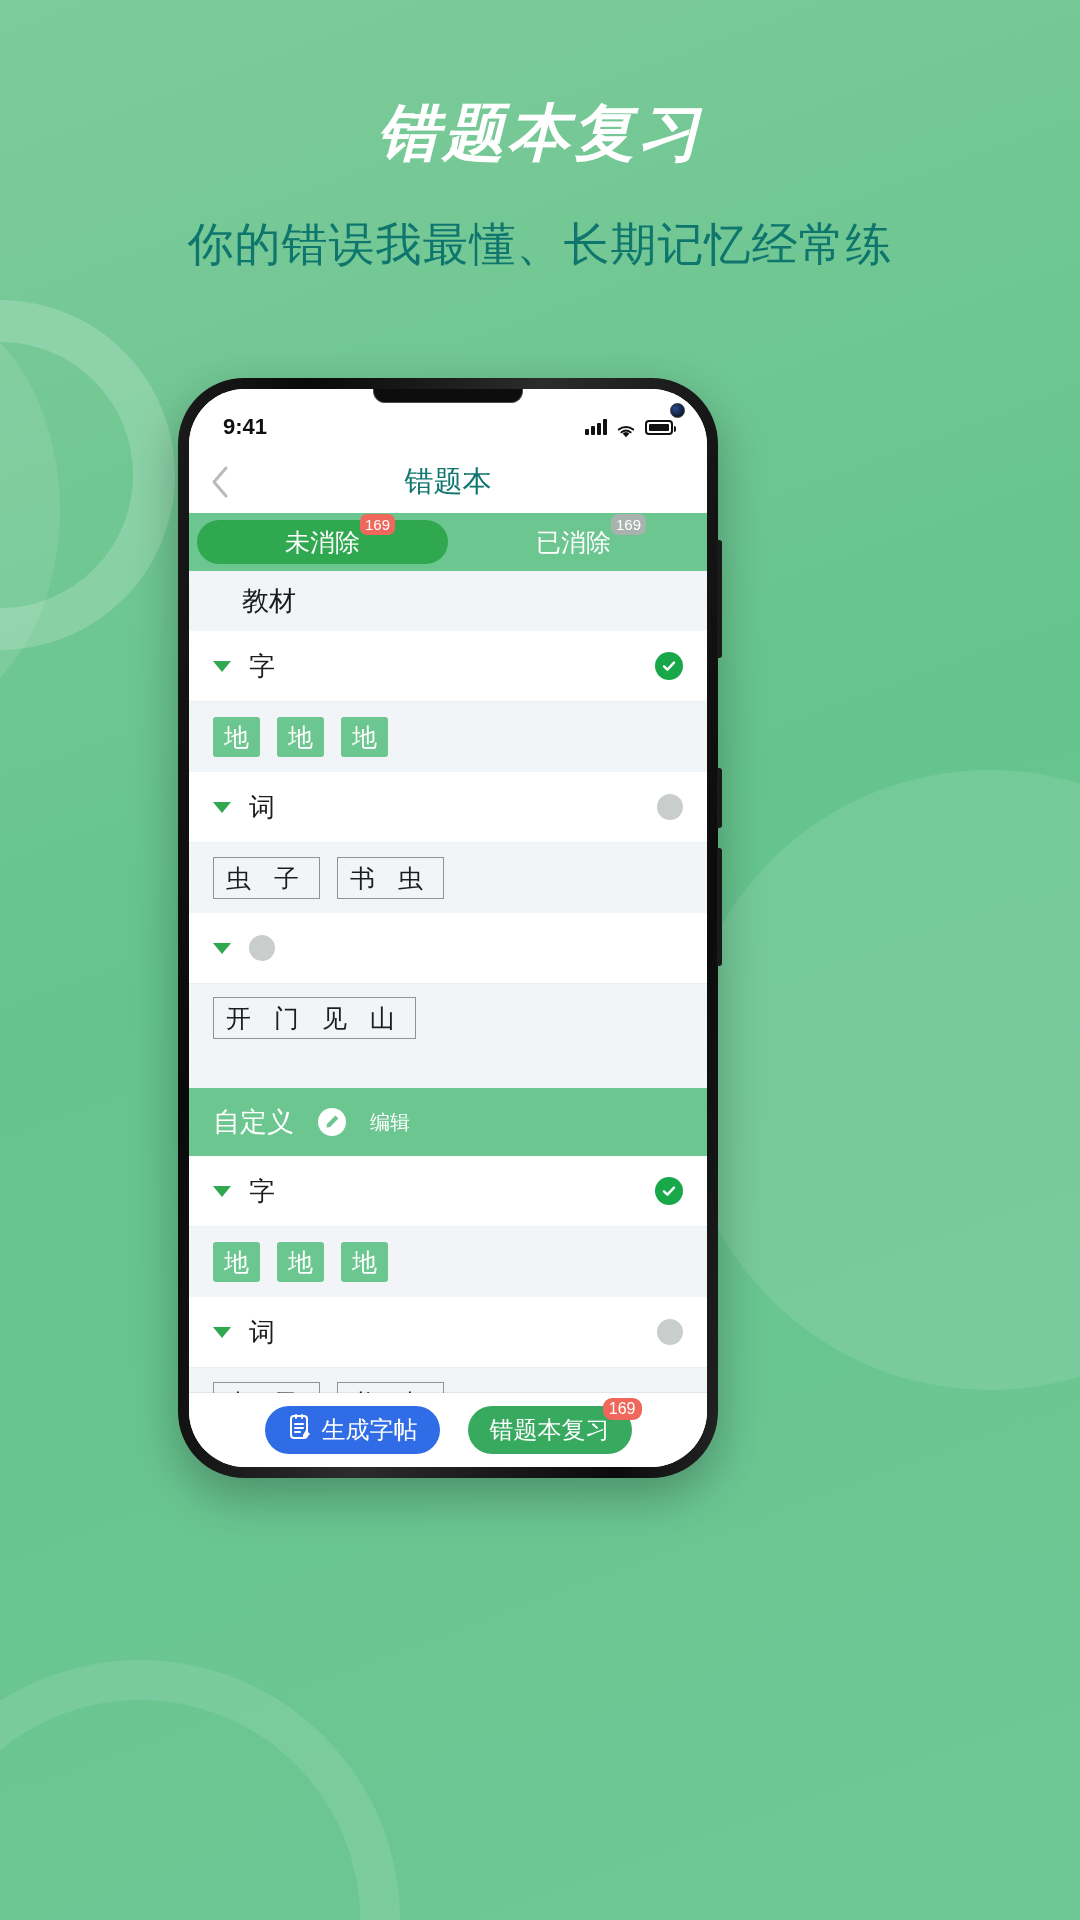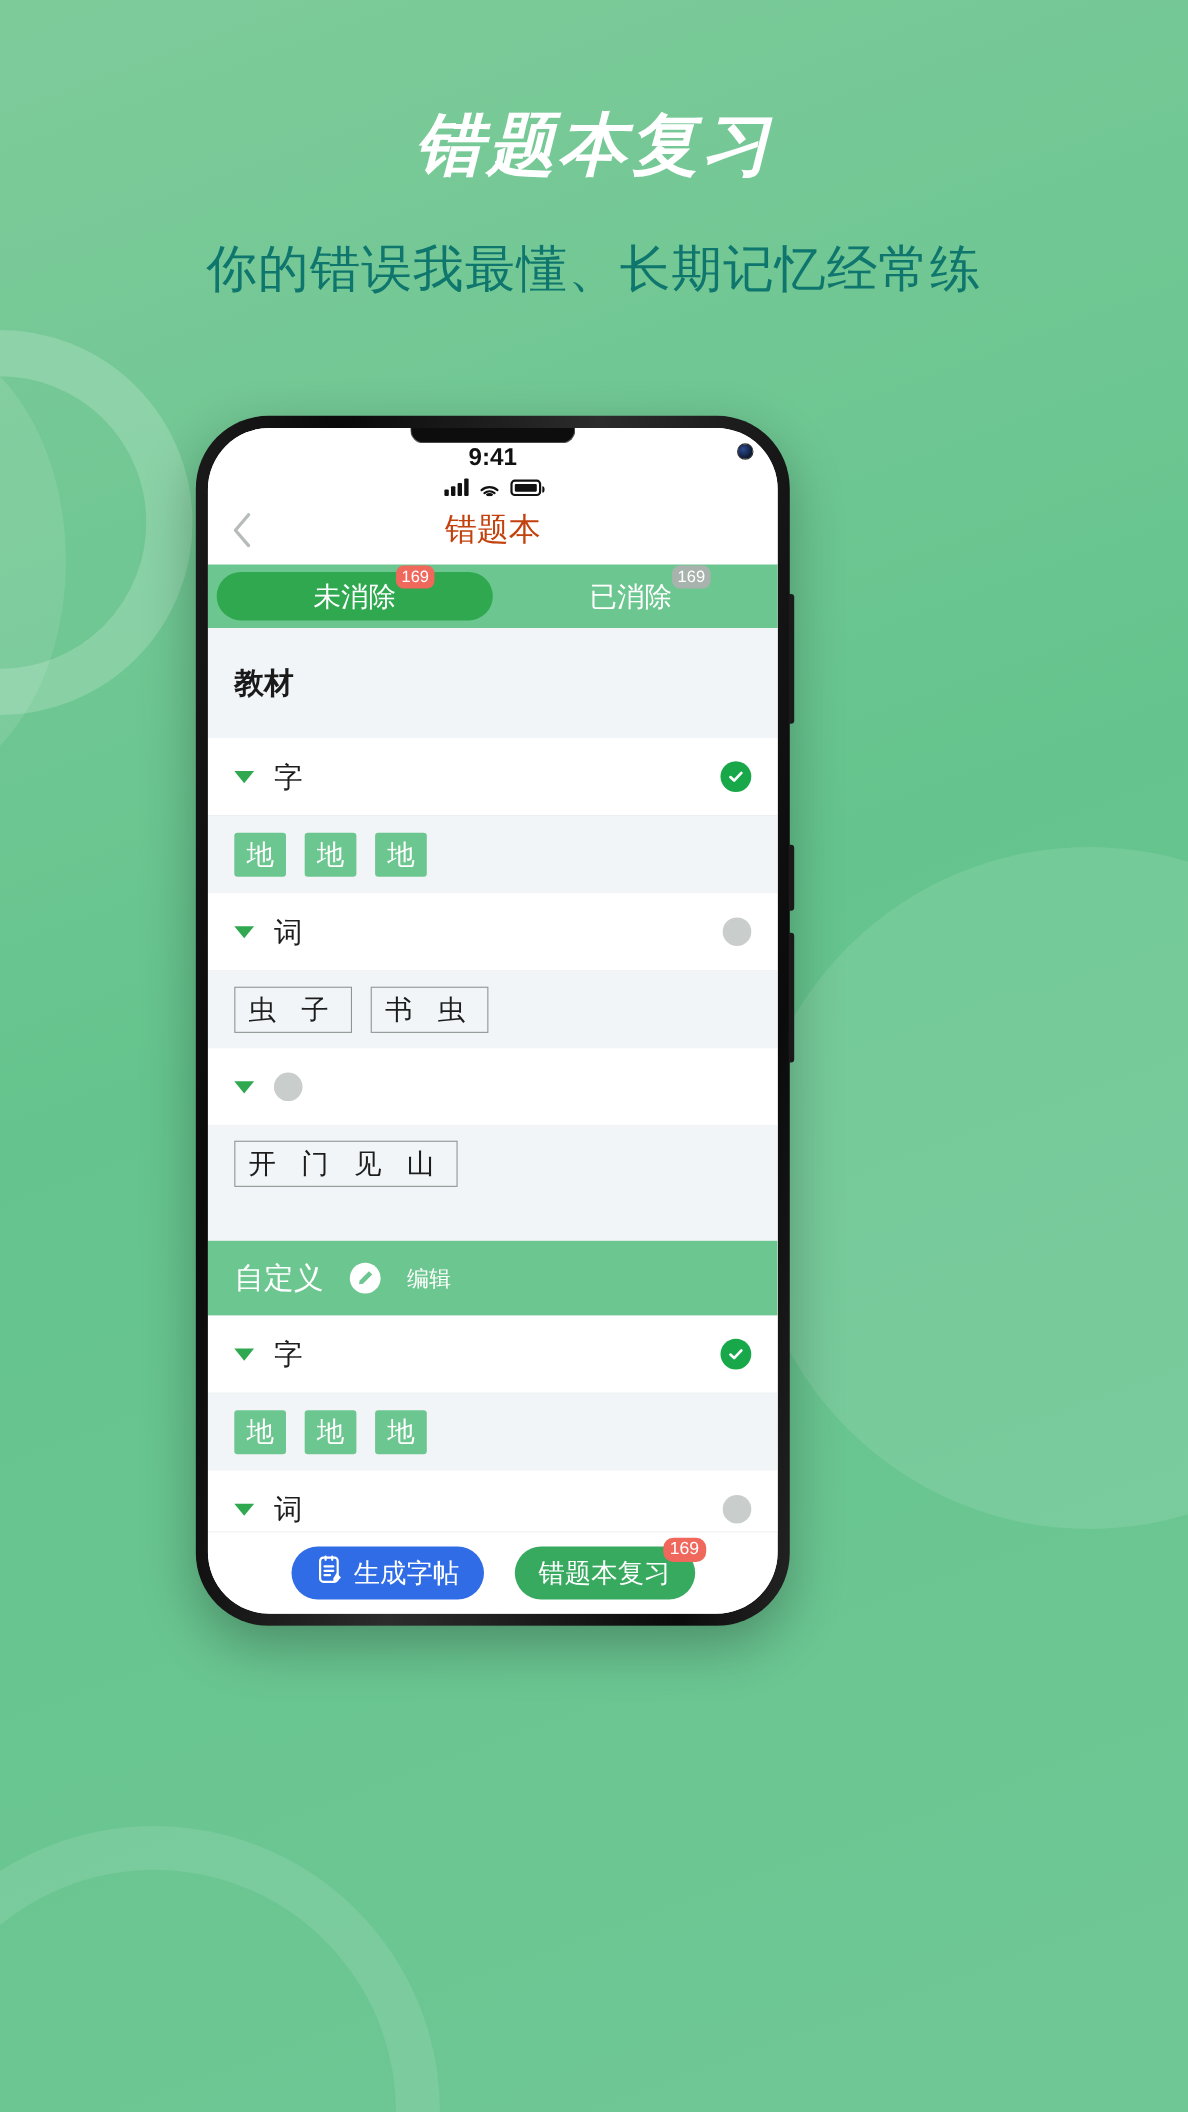--- a/index.html
+++ b/index.html
@@ -96,21 +96,21 @@
   .btn-power { top:162px; height:118px; }
   .btn-vol1  { top:390px; height:60px; }
   .btn-vol2  { top:470px; height:118px; }
 
   
   .statusbar {
     height:62px;
     display:flex; align-items:center; justify-content:space-between;
     padding:14px 34px 0 34px;
     background:#ffffff;
-    font-size:22px; font-weight:bold; color:#111;flex-direction:column;
+    font-size:22px; font-weight:bold; color:#111;
   }
   .status-right { display:flex; align-items:flex-end; gap:9px; }
   .sig-bars { display:flex; align-items:flex-end; gap:2px; height:16px; }
   .sig-bars i { width:4px; background:#111; border-radius:1px; display:block; }
   .sig-bars i:nth-child(1){height:6px;}
   .sig-bars i:nth-child(2){height:9px;}
   .sig-bars i:nth-child(3){height:12px;}
   .sig-bars i:nth-child(4){height:16px;}
   .wifi { width:20px; height:16px; position:relative; }
   .battery {
@@ -128,21 +128,21 @@
     height:62px; background:#ffffff;
     display:flex; align-items:center;
     position:relative;
   }
   .nav-back {
     width:62px; display:flex; align-items:center; justify-content:center;
   }
   .nav-back svg { display:block; }
   .nav-title {
     position:absolute; left:0; right:0; text-align:center;
-    font-size:29px; color:#c2410c; font-weight:normal;
+    font-size:29px; color:#0f766e; font-weight:normal;
   }
 
   
   .tabbar {
     height:58px; background:#6cc68f;
     display:flex; align-items:center;
     padding:0 8px;
   }
   .tab {
     flex:1; height:44px;
@@ -164,22 +164,22 @@
 
   
   .screen-body {
     height:calc(1078px - 62px - 62px - 58px - 74px);
     overflow:hidden;
     background:#f2f5f7;
     position:relative;
   }
   .sec-head-plain {
     background:#f2f5f7;
-    padding:32px 24px;
-    font-size:27px; font-weight:bold; color:#1a1a1a;
+    padding:12px 24px;
+    font-size:27px; font-weight:normal; color:#1a1a1a;margin-left:29px;
   }
   .sec-head-green {
     background:#6cc68f;
     padding:16px 24px;
     display:flex; align-items:center; gap:24px;
     color:#ffffff;
   }
   .sec-head-green .sec-title { font-size:27px; font-weight:normal; }
   .edit-icon {
     width:28px; height:28px; border-radius:50%;

